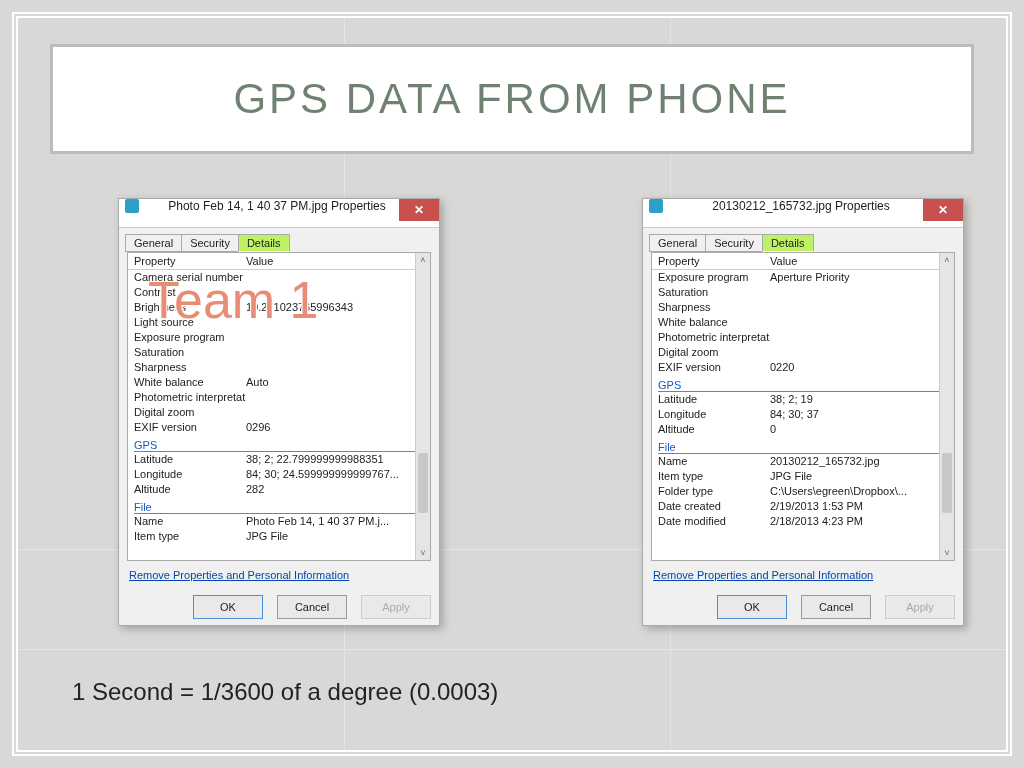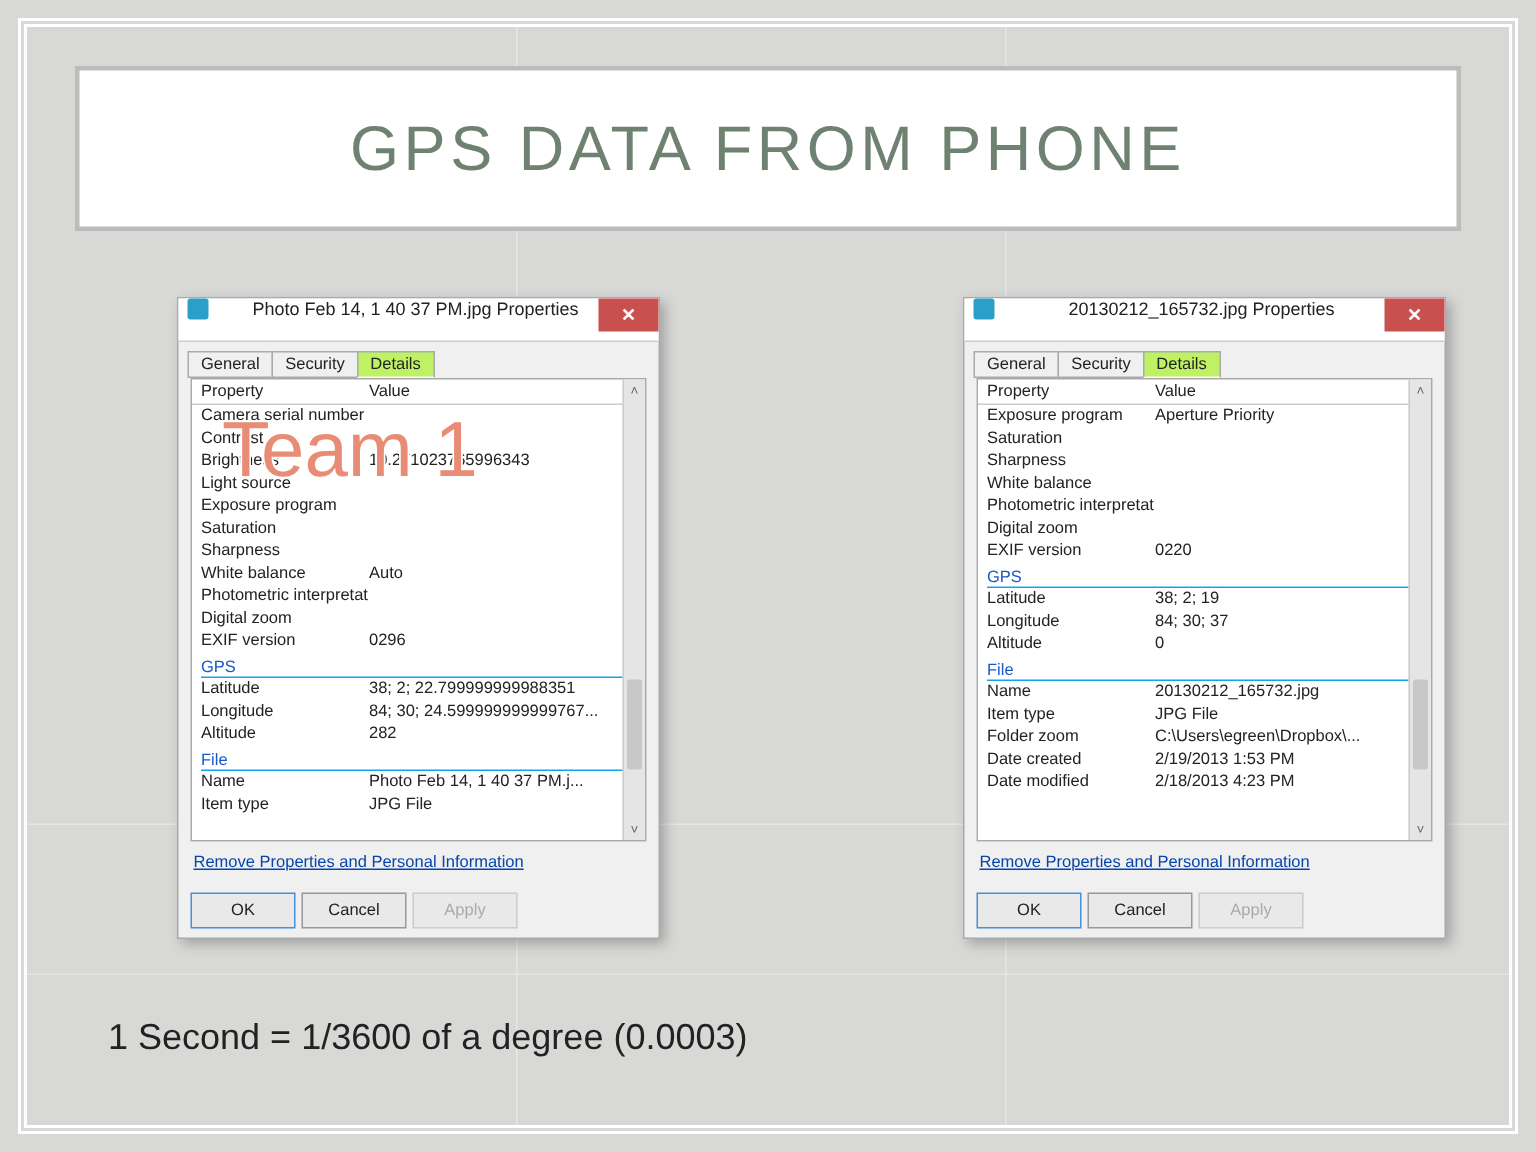--- a/index.html
+++ b/index.html
@@ -27,21 +27,21 @@
   .headers .h1{width:112px}
   .rows{height:290px;overflow:hidden;padding:0 6px}
   .row{display:flex;line-height:15px}
   .row .c1{width:112px;white-space:nowrap;overflow:hidden}
   .row .c2{flex:1;white-space:nowrap;overflow:hidden}
   .section{color:#1858c8;font-weight:400;border-bottom:1px solid #0ea5e9;padding:2px 0 0 0;margin-top:2px}
   .scroll{position:absolute;right:0;top:0;bottom:0;width:14px;background:#e5e5e5;border-left:1px solid #ccc}
   .scroll .arrow{height:14px;text-align:center;font-size:9px;color:#666;line-height:14px}
   .scroll .thumb{position:absolute;left:2px;right:2px;top:200px;height:60px;background:#c8c8c8;border-radius:2px}
   .remove-link{display:block;color:#0645ad;text-decoration:underline;font-size:11px;padding:8px 10px}
-  .dlg-buttons{display:flex;padding:6px 8px;gap:4px}
+  .dlg-buttons{display:flex;justify-content:flex-end;padding:6px 8px;gap:14px}
   .btn{min-width:68px;height:22px;background:#e9e9e9;border:1px solid #999;font-size:11px;display:flex;align-items:center;justify-content:center}
   .btn.primary{border:1px solid #4a90d9}
   .btn.disabled{color:#aaa;border-color:#ccc}
   .overlay-label{position:absolute;font-family:"Century Gothic","Segoe UI",sans-serif;font-size:52px;font-weight:400;color:#e98c76;text-shadow:-1px -1px 0 #fff,1px -1px 0 #fff,-1px 1px 0 #fff,1px 1px 0 #fff;pointer-events:none}
   .ov1{top:252px;left:130px}
   .ov2{top:252px;left:640px}
   .footnote{position:absolute;bottom:44px;left:54px;font-family:"Century Gothic","Segoe UI",sans-serif;font-size:24px;color:#222}
 </style>
 </head>
 <body>
@@ -216,21 +216,21 @@
             <div class="section">File</div>
             <div class="row">
               <div class="c1">Name</div>
               <div class="c2">20130212_165732.jpg</div>
             </div>
             <div class="row">
               <div class="c1">Item type</div>
               <div class="c2">JPG File</div>
             </div>
             <div class="row">
-              <div class="c1">Folder zoom</div>
+              <div class="c1">Folder type</div>
               <div class="c2">C:\Users\egreen\Dropbox\...</div>
             </div>
             <div class="row">
               <div class="c1">Date created</div>
               <div class="c2">2/19/2013 1:53 PM</div>
             </div>
             <div class="row">
               <div class="c1">Date modified</div>
               <div class="c2">2/18/2013 4:23 PM</div>
             </div>

